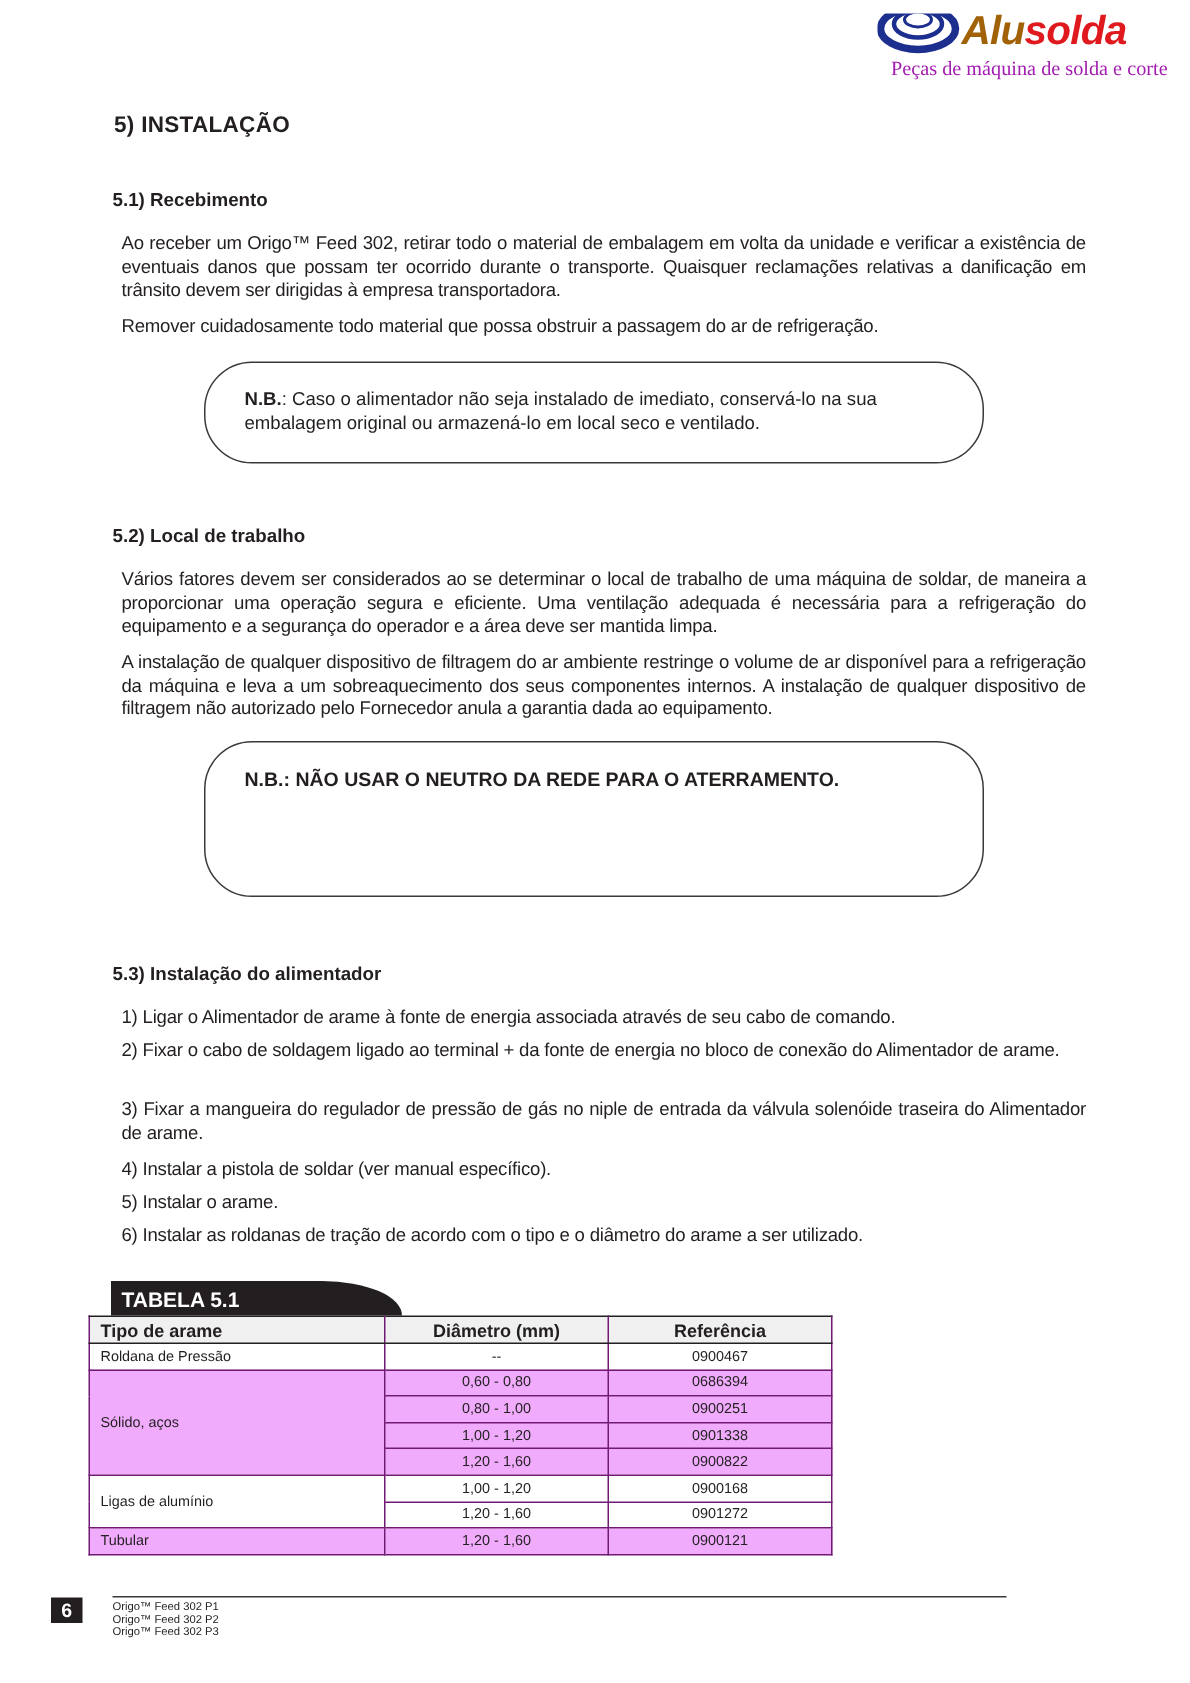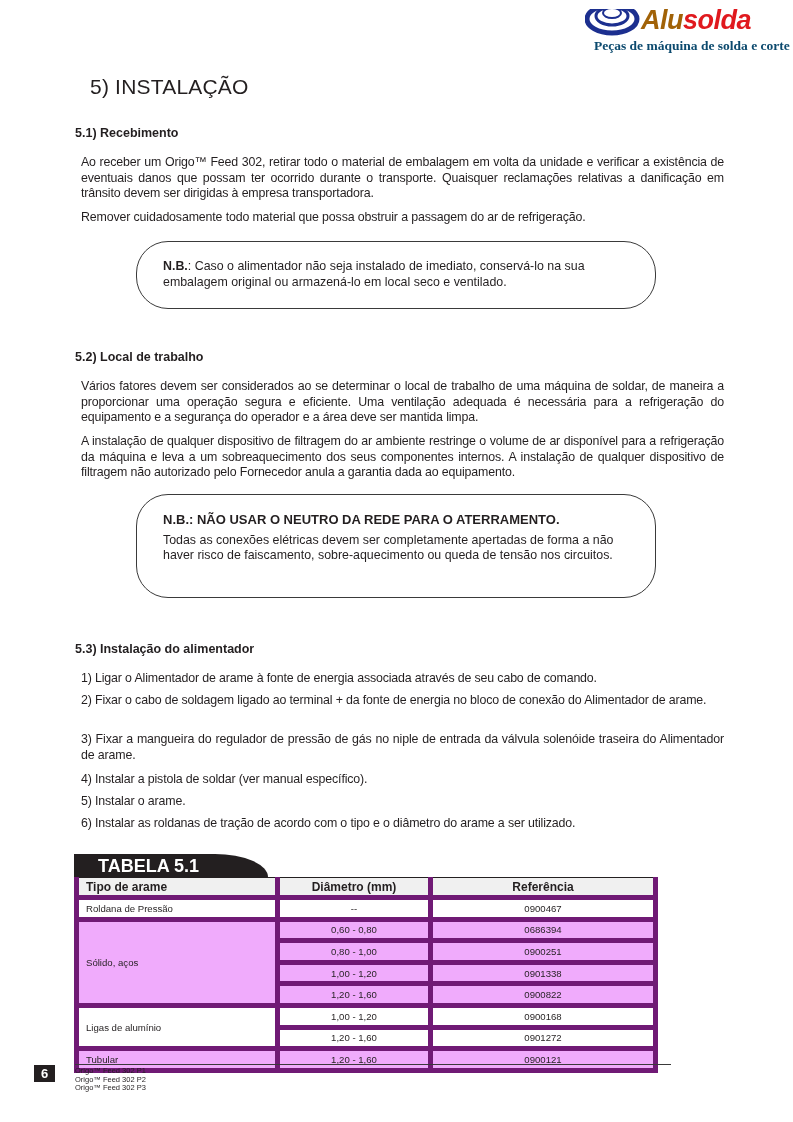--- a/index.html
+++ b/index.html
@@ -8,38 +8,38 @@
   .abs { position: absolute; }
 
   
   .logo { left: 585px; top: 2px; width: 205px; height: 58px; }
   .logo-mark { position: absolute; left: 0; top: 0; width: 58px; height: 40px; }
   .logo-text { position: absolute; left: 56px; top: 3px; font-family: "Liberation Sans", sans-serif;
                font-weight: bold; font-style: italic; font-size: 27px; letter-spacing: -0.5px; line-height: 30px; }
   .logo-text .a { color: #a16207; }
   .logo-text .b { color: #e0191e; }
   .logo-tag { position: absolute; left: 9px; top: 36px; font-family: "Liberation Serif", serif;
-              font-size: 13.5px; color: #0c4a6e; white-space: nowrap; font-weight: bold; }
+              font-size: 13.5px; color: #a21caf; white-space: nowrap; }
 
-  h1.title { position: absolute; left: 90px; top: 75px; margin: 0; font-size: 21px; font-weight: normal; letter-spacing: 0.2px; }
+  h1.title { position: absolute; left: 76px; top: 75px; margin: 0; font-size: 15px; font-weight: bold; letter-spacing: 0.2px; }
   .h2 { position: absolute; left: 75px; margin: 0; font-size: 12.5px; font-weight: bold; }
   .para { position: absolute; left: 75px; width: 643px; margin: 6px; font-size: 12.4px; line-height: 15.6px;
           text-align: justify; letter-spacing: -0.15px; }
   .para.last-left { text-align-last: left; }
 
   .nb-box { position: absolute; left: 136px; width: 520px; border: 1.3px solid #3a3a3a; border-radius: 32px; box-sizing: border-box; }
   .nb-box p { margin: 0; font-size: 12.4px; line-height: 15.6px; }
   .nb-box .bold { font-weight: bold; }
 
   
   .tab-label { position: absolute; left: 74px; top: 854px; width: 194px; height: 23px; background: #231f20;
-               color: #fff; font-weight: bold; font-size: 18px; line-height: 25px; padding-left: 24px; box-sizing: border-box;
+               color: #fff; font-weight: bold; font-size: 14px; line-height: 25px; padding-left: 7px; box-sizing: border-box;
                border-top-right-radius: 60px 26px; }
-  table.t { position: absolute; left: 74px; top: 877px; width: 584px; border-collapse: collapse; font-size: 9.6px; padding-left: 11px; }
-  table.t th, table.t td { border: 5px solid #701a75; padding: 0; height: 16.6px; text-align: center; }
+  table.t { position: absolute; left: 59px; top: 877px; width: 496px; border-collapse: collapse; font-size: 9.6px; padding-left: 11px; }
+  table.t th, table.t td { border: 1px solid #701a75; padding: 0; height: 16.6px; text-align: center; }
   table.t th { background: #f0f0f0; font-size: 12px; font-weight: bold; height: 17px; border-top: 1.5px solid #231f20; border-bottom: 1.5px solid #231f20; }
   table.t th.left, table.t td.left { text-align: left; padding-left: 7px; }
   table.t .gray td { background: #f0abfc; }
   table.t td.c1 { width: 189px; }
   table.t td.c2 { width: 148px; }
 
   
   .foot-line { left: 75px; top: 1064px; width: 596px; height: 1px; background: #3a3a3a; }
   .page-num { left: 34px; top: 1065px; width: 21px; height: 17px; background: #231f20; color: #fff;
               font-weight: bold; font-size: 13px; line-height: 18px; text-align: center; }
@@ -68,21 +68,20 @@
 <div class="nb-box" style="top:241px; height:68px; padding:17px 20px 0 26px;">
   <p><span class="bold">N.B.</span><span>: Caso o alimentador  não seja instalado de imediato, conservá-lo na sua embalagem original ou armazená-lo em local seco e ventilado.</span></p>
 </div>
 
 <div class="h2" style="top:350px">5.2) Local de trabalho</div>
 <p class="para" style="top:373px">Vários fatores devem ser considerados ao se determinar o local de trabalho de uma máquina de soldar, de maneira a proporcionar uma operação segura e eficiente. Uma ventilação adequada é necessária para a refrigeração do equipamento e a segurança do operador e a área deve ser mantida limpa.</p>
 <p class="para" style="top:428px">A instalação de qualquer dispositivo de filtragem do ar ambiente restringe o volume de ar disponível para a refrigeração da máquina e leva a um sobreaquecimento dos seus componentes internos. A instalação de qualquer dispositivo de filtragem não autorizado pelo Fornecedor anula a garantia dada ao equipamento.</p>
 
 <div class="nb-box" style="top:494px; height:104px; padding:17px 20px 0 26px;">
   <p class="bold" style="font-size:13px; margin-bottom:5px;">N.B.: NÃO USAR O NEUTRO DA REDE PARA O ATERRAMENTO.</p>
-  <p>Todas as conexões elétricas devem ser completamente apertadas de forma a não haver risco de faiscamento, sobre-aquecimento ou queda de tensão nos circuitos.</p>
 </div>
 
 <div class="h2" style="top:642px">5.3) Instalação do alimentador</div>
 <p class="para last-left" style="top:665px">1) Ligar o Alimentador de arame à fonte de energia associada através de seu cabo de comando.</p>
 <p class="para last-left" style="top:687px">2) Fixar o cabo de soldagem ligado ao terminal + da fonte de energia no bloco de conexão do Alimentador de arame.</p>
 <p class="para last-left" style="top:726px">3) Fixar a mangueira do regulador de pressão de gás no niple de entrada da válvula solenóide traseira do Alimentador de arame.</p>
 <p class="para last-left" style="top:766px">4) Instalar a pistola de soldar (ver manual específico).</p>
 <p class="para last-left" style="top:788px">5) Instalar o arame.</p>
 <p class="para last-left" style="top:810px">6) Instalar as roldanas de tração de acordo com o tipo e o diâmetro do arame a ser utilizado.</p>
 

